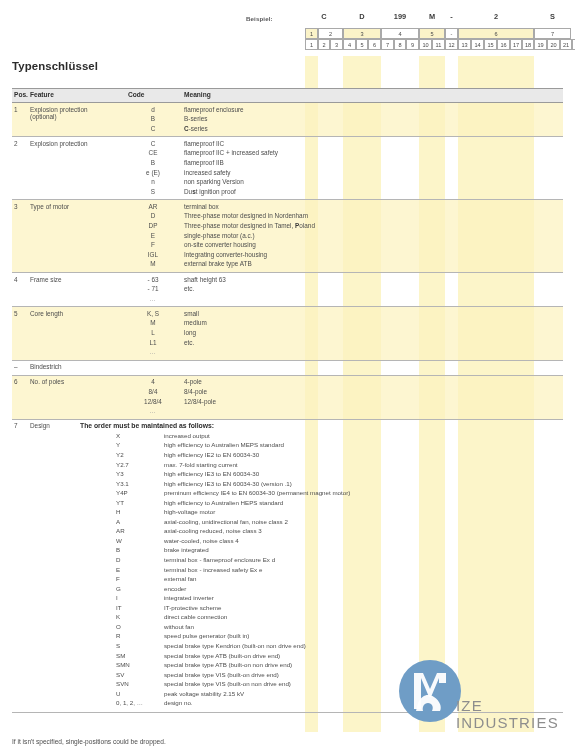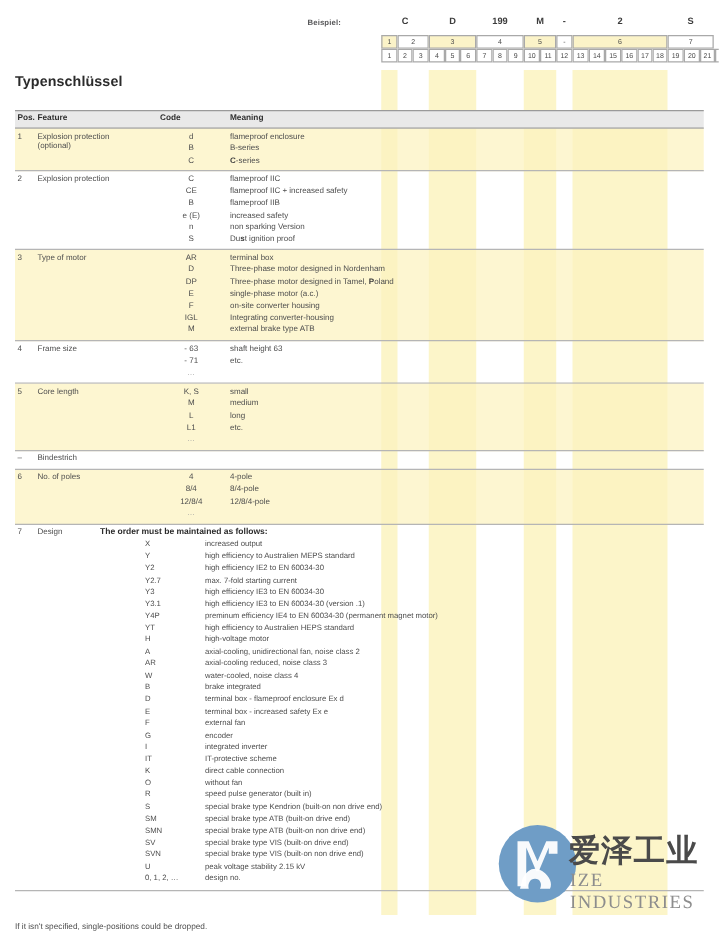--- a/index.html
+++ b/index.html
@@ -215,21 +215,21 @@
     color: #4a4a4a;
     letter-spacing: 1px;
     font-family: "DejaVu Sans", sans-serif;
   }
   #wm-en {
     position: absolute;
     left: 58px; top: 40px;
     font-size: 15px;
     color: #8d8d8d;
     letter-spacing: 1.2px;
-    font-family: Liberation Serif, serif;
+    font-family: Liberation Sans, sans-serif;
   }
 </style>
 </head>
 <body>
 
 <div id="example-header">
   <div id="example-label">Beispiel:</div>
   <div id="example-values">
       <div class="ex-val" style="left: 0px; width: 38px;">C</div>
       <div class="ex-val" style="left: 38px; width: 38px;">D</div>
@@ -440,15 +440,14 @@
 </div>
 
 <div id="footnote">If it isn't specified, single-positions could be dropped.</div>
 
 <div id="watermark">
   <svg id="wm-mark" viewBox="0 0 64 64">
     <circle cx="32" cy="32" r="31" fill="#6f9dc6"></circle>
     <path d="M16 14 L25 14 L32 30 L39 14 L48 14 L48 24 L41 24 L41 19 L33 38 L31 38 L23 19 L23 50 L16 50 Z" fill="#ffffff" opacity="0.95"></path>
     <path d="M20 44 C24 36 30 34 36 38 C42 42 44 48 42 52 L34 52 C36 48 34 44 30 44 C26 44 24 48 25 52 L18 52 Z" fill="#ffffff" opacity="0.95"></path>
   </svg>
-  <div id="wm-cn">爱泽工业</div>
   <div id="wm-en">IZE INDUSTRIES</div>
 </div>
 
 </body></html>

